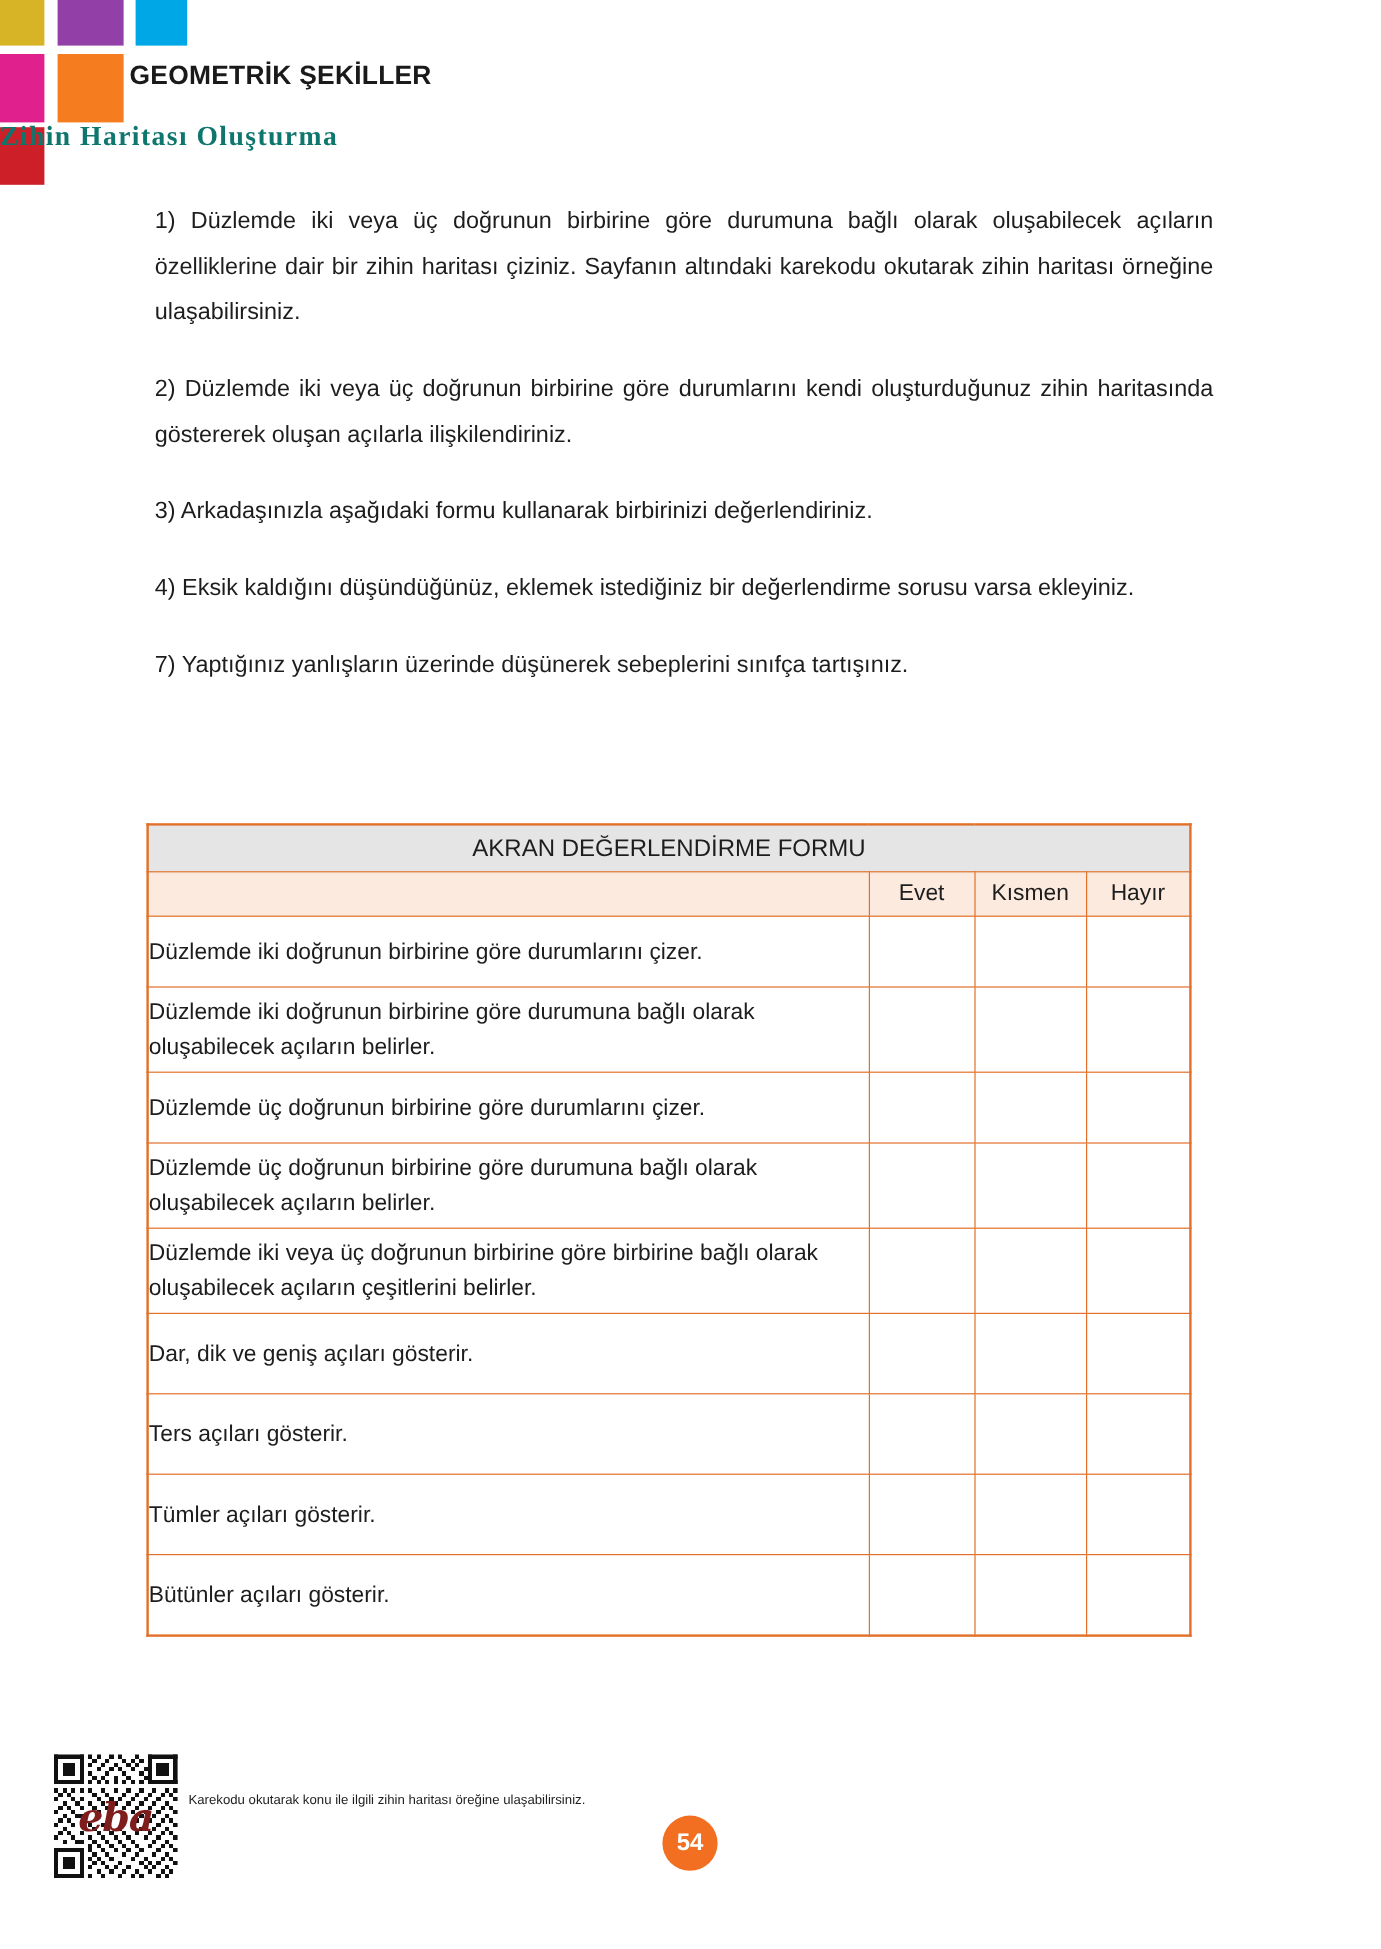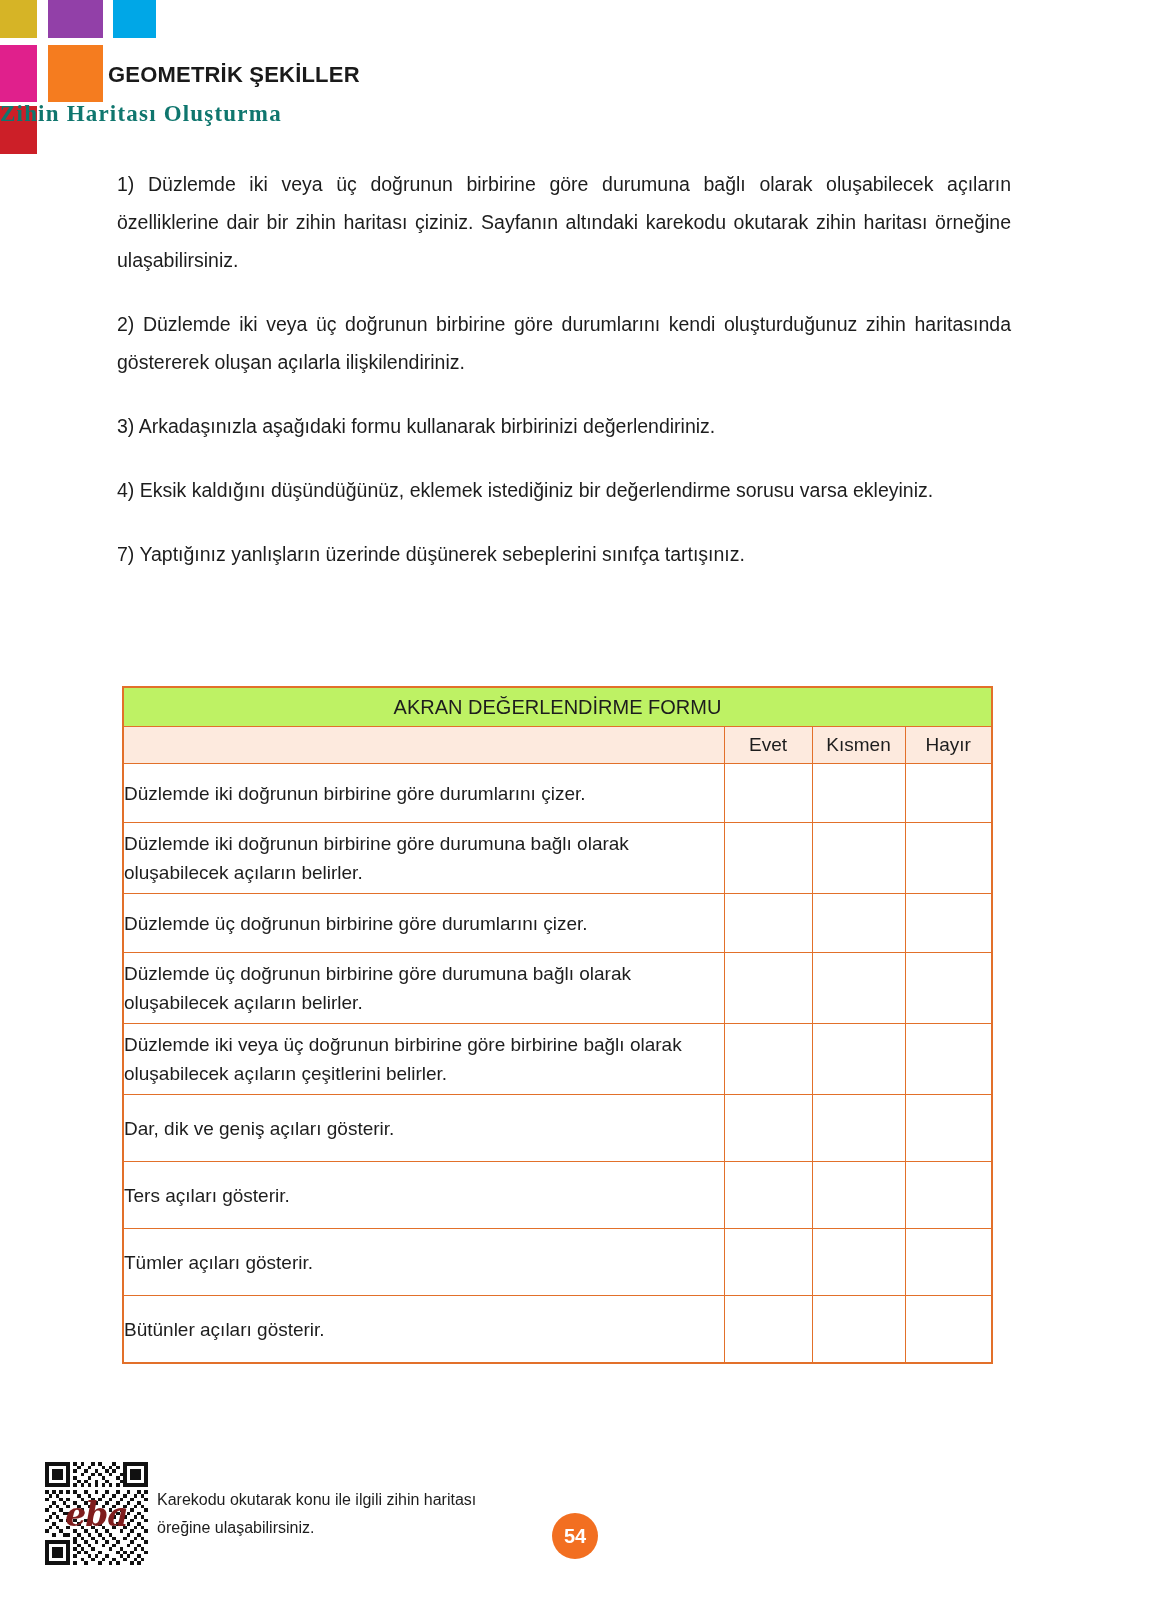--- a/index.html
+++ b/index.html
@@ -31,21 +31,21 @@
   .blk-magenta { left: 0;    top: 45px; width: 37px; height: 57px;  background: #e0208c; }
   .blk-red     { left: 0;    top: 106px; width: 37px; height: 48px; background: #cc1f28; }
   .blk-purple  { left: 48px; top: 0;   width: 55px;  height: 38px;  background: #9240a8; }
   .blk-orange  { left: 48px; top: 45px; width: 55px; height: 57px;  background: #f57c1f; }
   .blk-blue    { left: 113px; top: 0;  width: 43px;  height: 38px;  background: #00a7e7; }
 
   
   .chapter-title {
     position: absolute;
     left: 108px;
-    top: 62px;
+    top: 50px;
     font-size: 22px;
     font-weight: bold;
     letter-spacing: 0.2px;
     color: #1a1a1a;
     white-space: nowrap;
   }
 
   
   .section-heading {
     position: absolute;
@@ -64,21 +64,21 @@
     position: absolute;
     left: 113px;
     top: 165px;
     width: 898px;
   }
   .para {
     font-size: 19.5px;
     line-height: 38px;
     text-align: justify;
     text-justify: inter-word;
-    margin: 0 0 26px 4px;
+    margin: 0 0 26px 16px;
     color: #1d1d1d;
     hyphens: manual;
   }
   .para.nojust { text-align: left; }
 
   
   .form-table {
     position: absolute;
     left: 122px;
     top: 686px;
@@ -86,21 +86,21 @@
     border-collapse: collapse;
     table-layout: fixed;
     border: 2px solid #e2702a;
   }
   .form-table td {
     border: 1px solid #e2702a;
     padding: 0;
     vertical-align: middle;
   }
   .tbl-title-cell {
-    background: #bef264;
+    background: #e5e5e5;
     text-align: center;
     font-size: 20px;
     height: 38px;
     color: #1d1d1d;
     margin-left: 35px;
   }
   .tbl-colhead-blank {
     background: #fdeade;
     height: 36px;
   }
@@ -145,21 +145,21 @@
     font-size: 33px;
     color: #7f1d1d;
     line-height: 1;
     letter-spacing: -1px;
   }
   .qr-caption {
     position: absolute;
     left: 157px;
     top: 1486px;
     width: 340px;
-    font-size: 16px;
+    font-size: 11px;
     line-height: 28px;
     color: #1d1d1d;
   }
   .page-badge {
     position: absolute;
     left: 552px;
     top: 1513px;
     width: 46px;
     height: 46px;
     border-radius: 50%;

